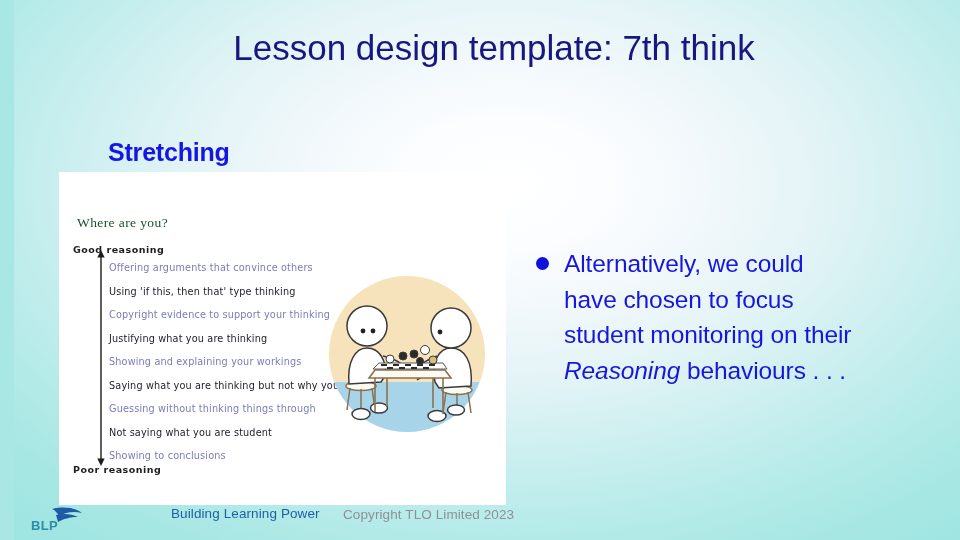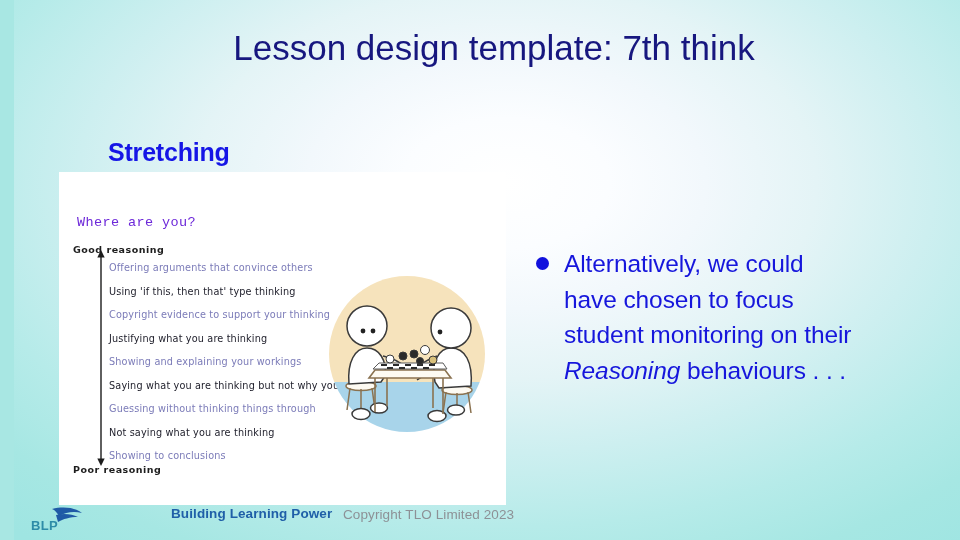--- a/index.html
+++ b/index.html
@@ -54,23 +54,23 @@
   .pn-title {
     position:absolute; left:19px; top:14px;
     font-size:17px; font-weight:bold;
     color:#3b3b7a;
     letter-spacing:1.2px;
     font-family:"DejaVu Sans", sans-serif;
   }
   .pn-sub {
     position:absolute; left:18px; top:43px;
     font-size:13.5px;
-    color:#6d28d9;
+    color:#14532d;
     letter-spacing:0.4px;
-    font-family:Liberation Mono, monospace;
+    font-family:Liberation Serif, serif;
   }
   .pn-top-label {
     position:absolute; left:14px; top:72px;
     font-size:9.5px; font-weight:bold;
     color:#1d1d1d;
     letter-spacing:0.5px;
     font-family:"DejaVu Sans", sans-serif;
     text-align:right;
   }
   .pn-bot-label {
@@ -113,21 +113,21 @@
     font-size:24.5px; line-height:35.5px;
     color:#1616dc;
     letter-spacing:-0.1px;
   }
   #bullet-text .ital { font-style:italic;text-align:right; }
 
   
   #logo { position:absolute; left:12px; top:506px; width:58px; height:28px; }
   #footer-brand {
     position:absolute; left:113px; top:506px;
-    font-size:13.5px; font-weight:bold;
+    font-size:13.5px; font-weight:normal;
     color:#1f5fa8;
     letter-spacing:0.1px;
     padding-left:44px;
   }
   #footer-copy {
     position:absolute; left:329px; top:507px;
     font-size:13.5px;
     color:#8d9196;
     letter-spacing:0.1px;
   }
@@ -155,21 +155,21 @@
       </svg>
 
       <div id="ladder">
           <div class="rung light">Offering arguments that convince others</div>
           <div class="rung dark">Using 'if this, then that' type thinking</div>
           <div class="rung light">Copyright evidence to support your thinking</div>
           <div class="rung dark">Justifying what you are thinking</div>
           <div class="rung light">Showing and explaining your workings</div>
           <div class="rung dark">Saying what you are thinking  but not why you think it</div>
           <div class="rung light">Guessing without thinking  things  through</div>
-          <div class="rung dark">Not saying what you are thinking</div>
+          <div class="rung dark">Not saying what you are student</div>
           <div class="rung light">Showing to conclusions</div>
         </div>
 
       <svg id="illus" viewBox="0 0 180 180">
         <defs>
           <clipPath id="circ">
               <circle cx="90" cy="90" r="78"></circle>
             </clipPath>
         </defs>
         <g clip-path="url(#circ)">

